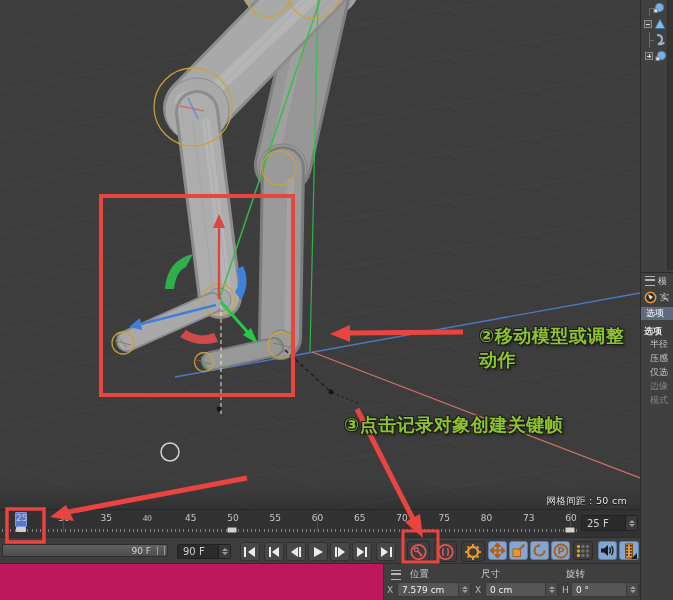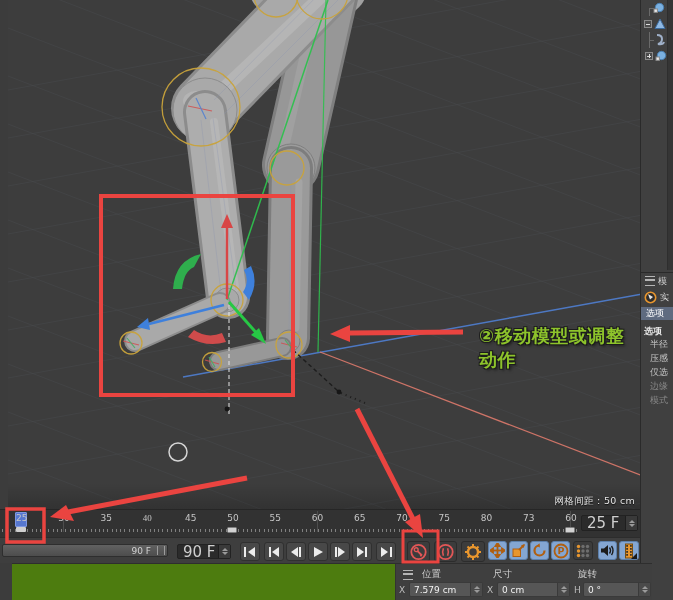--- a/index.html
+++ b/index.html
@@ -1,20 +1,20 @@
 <!DOCTYPE html>
 <html><head>
 <meta charset="utf-8">
 <style>
   html,body{margin:0;padding:0;background:#2b2b2b;}
   #app{position:relative;width:673px;height:600px;overflow:hidden;
        font-family:"DejaVu Sans","Liberation Sans",sans-serif;
        background:#3c3c3c;color:#ccc;-webkit-user-select:none;user-select:none;}
   
-  #viewport{position:absolute;left:8px;top:0;width:640px;height:509px;background:#3d3d3d;overflow:hidden;}
+  #viewport{position:absolute;left:0;top:0;width:640px;height:509px;background:#3d3d3d;overflow:hidden;}
   #viewport svg{position:absolute;left:0;top:0;}
   .vp-vignette{position:absolute;left:0;right:0;bottom:0;height:26px;
       background:linear-gradient(rgba(0,0,0,0),rgba(0,0,0,.18));pointer-events:none;}
   .grid-label{position:absolute;right:13px;top:495px;font-size:9.5px;color:#e4e4e4;
       text-shadow:0 1px 1px rgba(0,0,0,.8);letter-spacing:.3px;}
   
   #right-col{position:absolute;left:640px;top:0;width:33px;height:600px;background:#404040;
       border-left:1px solid #2a2a2a;box-sizing:border-box;font-size:9px;}
   .om{position:relative;height:272px;border-bottom:1px solid #2a2a2a;}
   .om-scrollbar{position:absolute;right:0;top:0;width:5px;height:270px;background:#353535;border-left:1px solid #2e2e2e;}
@@ -49,21 +49,21 @@
   .decade-line{position:absolute;top:1px;height:21px;width:1px;background:#4d4d4d;}
   .key-marker{position:absolute;top:17px;width:10px;height:6px;background:#d2d2d2;border:1px solid #7e7e7e;
       border-radius:1.5px;box-sizing:border-box;z-index:2;}
   .playhead{position:absolute;left:15px;top:2px;width:12px;height:15px;background:#5677cf;
       border:1px solid #7e97e0;border-radius:1px;box-sizing:border-box;z-index:2;}
   .playhead-handle{position:absolute;left:16px;top:17px;width:10px;height:5px;background:#cfcfcf;
       border-radius:1px;z-index:2;}
   .frame-field{position:absolute;left:581px;top:5px;width:57px;height:16px;}
   
   .sfield{background:#2b2b2b;border:1px solid #222;border-radius:2px;box-sizing:border-box;
-      display:flex;align-items:center;font-size:15px;color:#cfcfcf;position:relative;}
+      display:flex;align-items:center;font-size:10px;color:#cfcfcf;position:relative;}
   .sfield .val{flex:1;padding-left:5px;white-space:nowrap;overflow:hidden;}
   .spin{width:11px;align-self:stretch;border-left:1px solid #1e1e1e;background:#3a3a3a;
       display:flex;flex-direction:column;align-items:center;justify-content:center;gap:1px;flex:none;}
   .spin i{width:0;height:0;border-left:3px solid transparent;border-right:3px solid transparent;display:block;}
   .spin .up{border-bottom:3px solid #9a9a9a;}
   .spin .dn{border-top:3px solid #9a9a9a;}
   
   #transport{position:absolute;left:0;top:537px;width:640px;height:26px;background:#3e3e3e;
       border-top:1px solid #2c2c2c;box-sizing:border-box;}
   .tscroll{position:absolute;left:2px;top:6px;width:166px;height:13px;border-radius:2px;
@@ -72,21 +72,21 @@
   .tscroll .endlab{padding-right:4px;}
   .tscroll .grip{width:6px;align-self:stretch;margin:1px 2px;border-left:1px solid #9c9c9c;border-right:1px solid #9c9c9c;}
   .range-field{position:absolute;left:177px;top:6px;width:54px;height:15px;}
   .pb{position:absolute;top:4px;width:20px;height:19px;background:#484848;border-radius:3px;
       border:1px solid #303030;box-sizing:border-box;display:flex;align-items:center;justify-content:center;}
   .pb svg{display:block;}
   .sq{position:absolute;top:3px;border-radius:3px;box-sizing:border-box;display:flex;align-items:center;justify-content:center;}
   .dark{background:#3c3c3c;border:1px solid #2c2c2c;}
   .blue{background:#84a6d2;border:1px solid #5d80ab;}
   
-  #bottombar{position:absolute;left:12px;top:563px;width:640px;height:37px;background:#4d7c0f;
+  #bottombar{position:absolute;left:0;top:563px;width:640px;height:37px;background:#be185d;
       border-top:1px solid #2e2e2e;box-sizing:border-box;text-decoration:underline;}
   #coords{position:absolute;left:383px;top:0;right:0;height:37px;background:#3f3f3f;border-left:1px solid #333;}
   .c-title{position:absolute;top:4px;font-size:9.5px;color:#d2d2d2;}
   .c-axis{position:absolute;top:21px;font-size:9px;color:#bcbcbc;}
   .c-field{position:absolute;top:18px;height:15px;background:#565656;border:1px solid #3a3a3a;
       border-radius:2px;box-sizing:border-box;display:flex;align-items:center;font-size:9px;color:#f2f2f2;}
   .c-field .val{flex:1;padding-left:4px;white-space:nowrap;}
   .c-field .spin{background:#4a4a4a;border-left:1px solid #3a3a3a;}
   #coords .burger{position:absolute;left:7px;top:6px;}
   
@@ -507,14 +507,15 @@
     <rect class="anno" x="403" y="531" width="35" height="31" fill="none" stroke-width="3" stroke="#ea4440"></rect>
     <line class="anno" x1="247" y1="478" x2="68" y2="512" stroke-width="5" stroke="#ea4440"></line>
     <polygon class="annofill" points="50,517 66,505 74,521" fill="#ea4440"></polygon>
     <line class="anno" x1="463" y1="332" x2="350" y2="333" stroke-width="5" stroke="#ea4440"></line>
     <polygon class="annofill" points="330,334 350,325 350,342" fill="#ea4440"></polygon>
     <line class="anno" x1="357" y1="409" x2="413" y2="519" stroke-width="5" stroke="#ea4440"></line>
     <polygon class="annofill" points="423,538 420,514 405,522" fill="#ea4440"></polygon>
   </svg>
   <div class="gtext" style="left: 479px; top: 324px; color: rgb(141, 195, 43);">②移动模型或调整</div>
   <div class="gtext" style="left: 479px; top: 348px; color: rgb(141, 195, 43);">动作</div>
+  <div class="gtext" style="left: 344px; top: 413px; color: rgb(141, 195, 43);">③点击记录对象创建关键帧</div>
 
 </div>
 
 </body></html>

